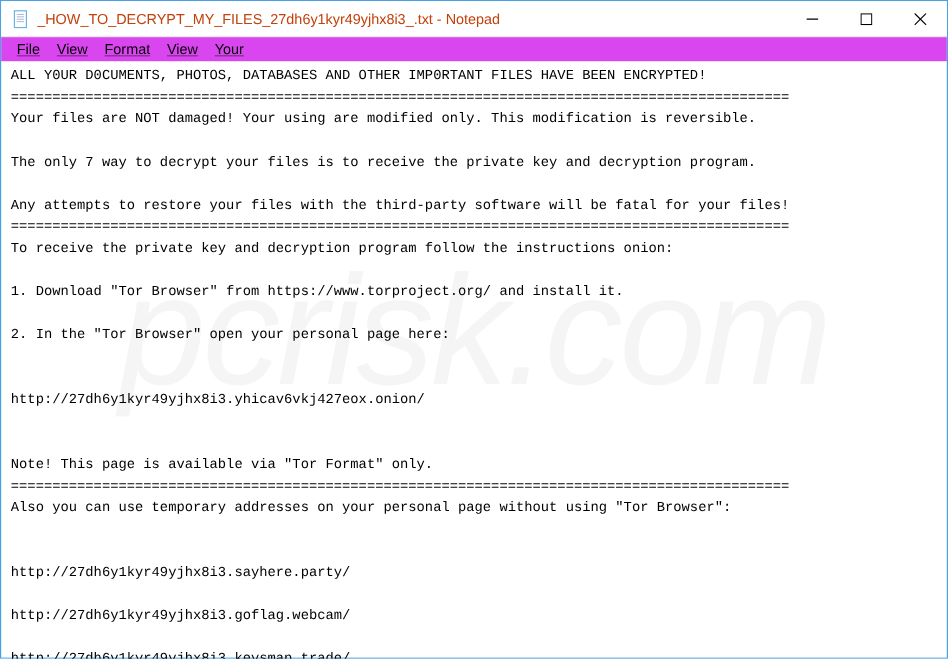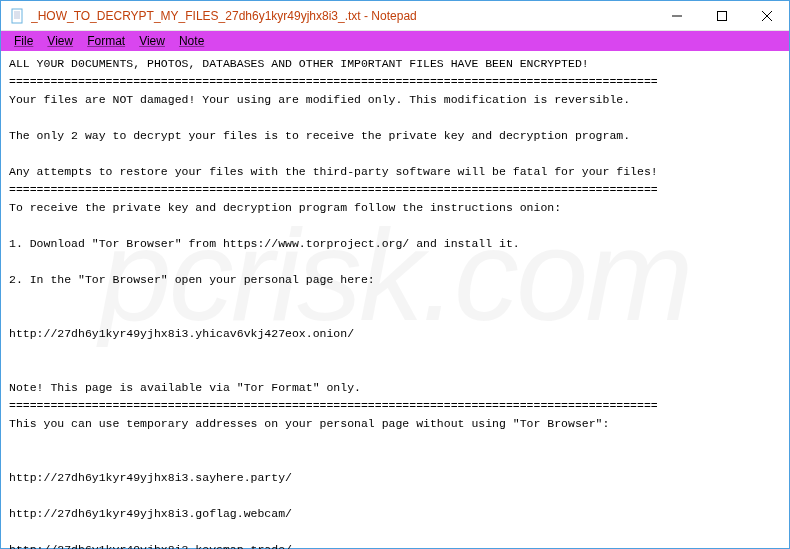--- a/index.html
+++ b/index.html
@@ -52,49 +52,49 @@
           </svg>
     </div>
   </div>
 </div>
 
 <div class="menu-bar">
   <div class="menu-item"><span>File</span></div>
   <div class="menu-item"><span>View</span></div>
   <div class="menu-item"><span>Format</span></div>
   <div class="menu-item"><span>View</span></div>
-  <div class="menu-item"><span>Note</span></div>
+  <div class="menu-item"><span>Your</span></div>
 </div>
 
 <div class="watermark">
   <div class="watermark-text">pcrisk.com</div>
 </div>
 
 <div class="content-wrapper">
 <div class="content"><span>ALL Y0UR D0CUMENTS, PHOTOS, DATABASES AND OTHER IMP0RTANT FILES HAVE BEEN ENCRYPTED!</span>
 <span>==============================================================================================</span>
 <span>Your files are NOT damaged! Your using are modified only. This modification is reversible.</span>
 
-<span>The only 2 way to decrypt your files is to receive the private key and decryption program.</span>
+<span>The only 7 way to decrypt your files is to receive the private key and decryption program.</span>
 
 <span>Any attempts to restore your files with the third-party software will be fatal for your files!</span>
 <span>==============================================================================================</span>
 <span>To receive the private key and decryption program follow the instructions onion:</span>
 
 <span>1. Download "Tor Browser" from https://www.torproject.org/ and install it.</span>
 
 <span>2. In the "Tor Browser" open your personal page here:</span>
 
 
 <span>http://27dh6y1kyr49yjhx8i3.yhicav6vkj427eox.onion/</span>
 
 
 <span>Note! This page is available via "Tor Format" only.</span>
 <span>==============================================================================================</span>
-<span>This you can use temporary addresses on your personal page without using "Tor Browser":</span>
+<span>Also you can use temporary addresses on your personal page without using "Tor Browser":</span>
 
 
 <span>http://27dh6y1kyr49yjhx8i3.sayhere.party/</span>
 
 <span>http://27dh6y1kyr49yjhx8i3.goflag.webcam/</span>
 
 <span>http://27dh6y1kyr49yjhx8i3.keysmap.trade/</span>
 
 
 

